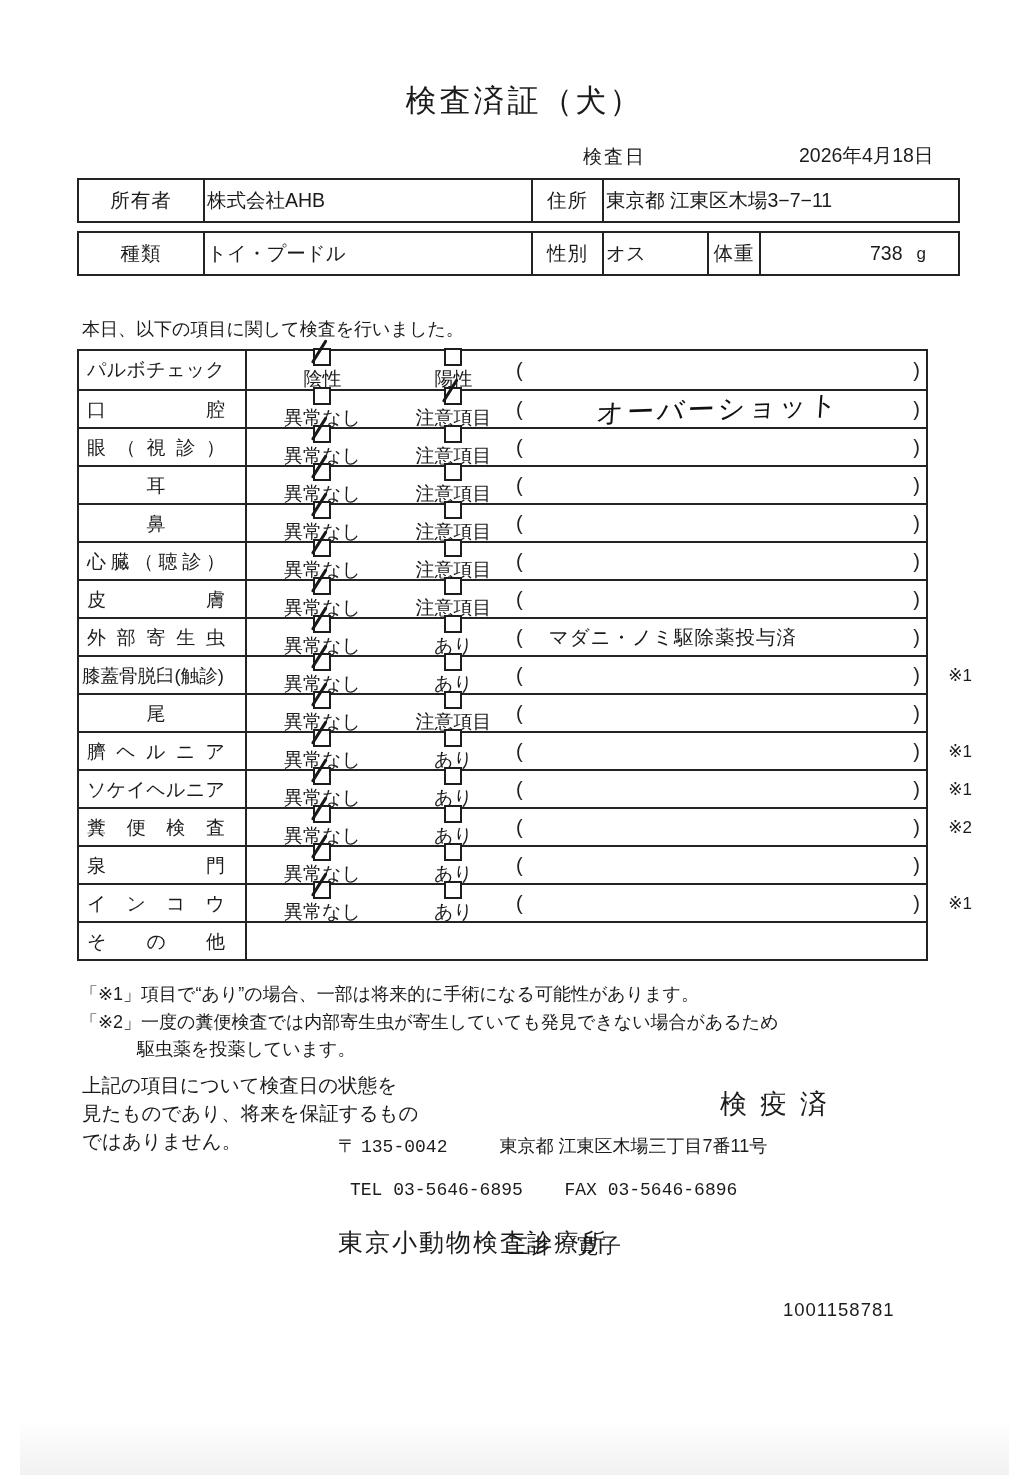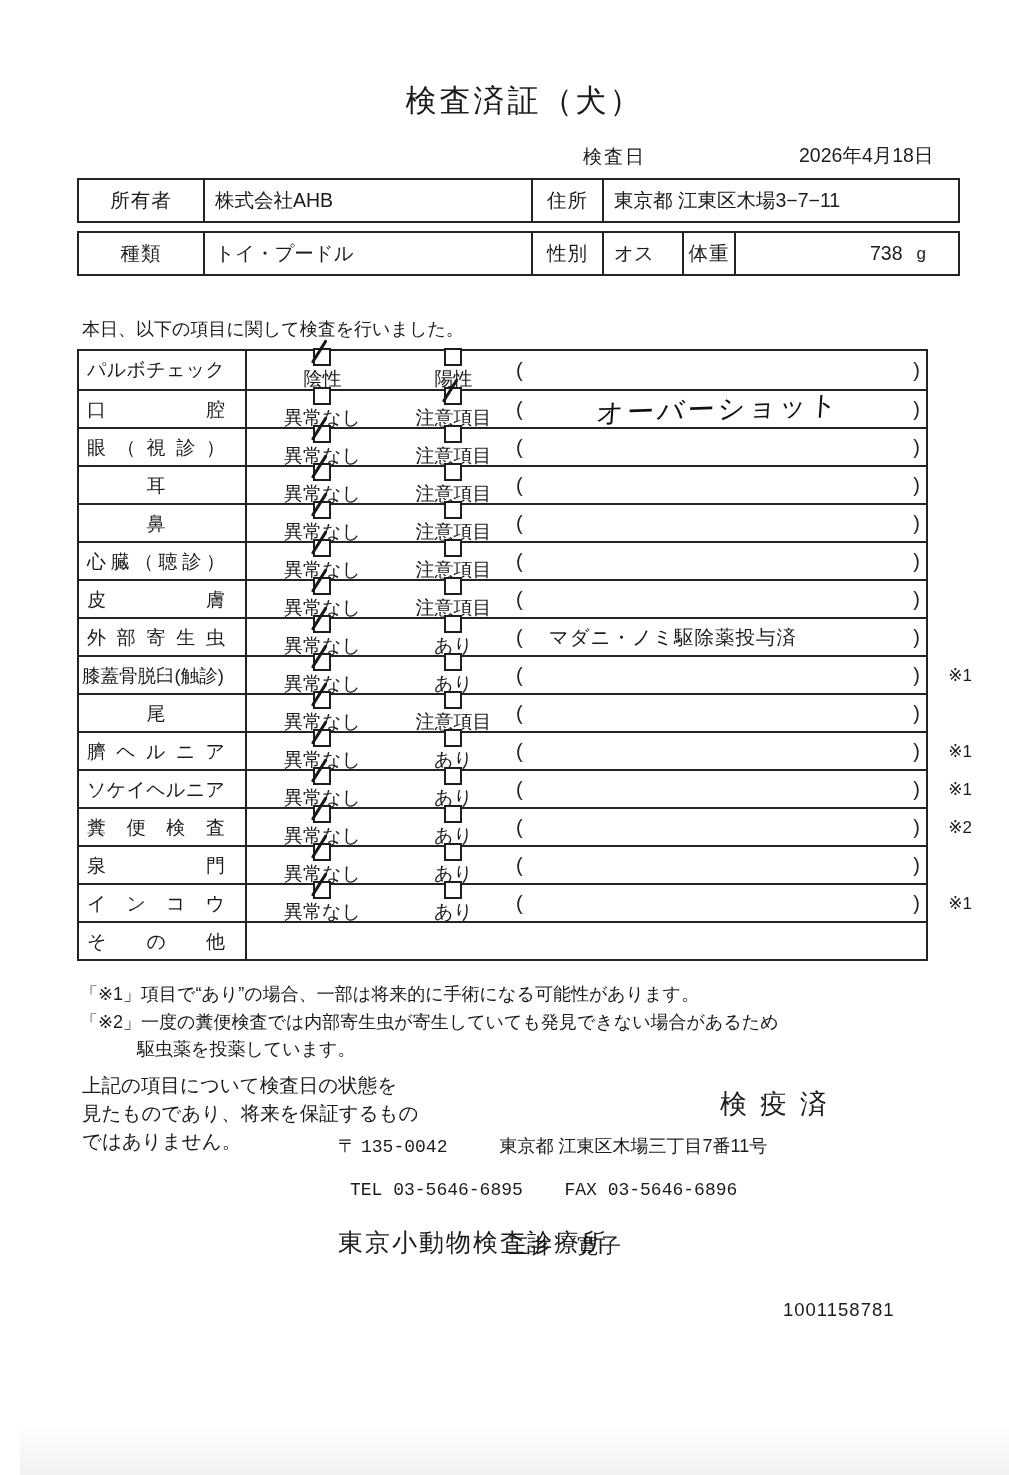--- a/index.html
+++ b/index.html
@@ -19,25 +19,25 @@
   .insp-label { top:144px; left:563px; font-size:19px; letter-spacing:2px; }
   .insp-date  { top:142px; left:779px; font-size:19.5px; }
 
   
   .tbl { border:2px solid #232323; box-sizing:border-box; background:#fff; }
   .trow { display:flex; align-items:center; height:41px; box-sizing:border-box; }
   .trow + .trow { border-top:2px solid #232323; }
   .tcell { box-sizing:border-box; height:100%; display:flex; align-items:center; font-size:19.5px; }
   .tcell + .tcell { border-left:2px solid #232323; }
   .lblcell { justify-content:center; letter-spacing:1px; }
-  .valcell { padding-left:10px; }
+  .valcell { padding-left:2px; }
   .w-lbl  { width:124px; flex:none; }
   .w-val1 { width:328px; flex:none; }
   .w-lbl2 { width:71px;  flex:none; }
-  .w-sex  { width:80px;  flex:none; }
+  .w-sex  { width:105px;  flex:none; }
   .w-wlbl { width:52px;  flex:none; }
   .grow { flex:1; }
   .weight-cell { justify-content:flex-end; padding-right:32px; }
   .weight-unit { font-size:17px; margin-left:14px; }
   .no-val { letter-spacing:1px; }
 
   #owner-table { top:178px; left:57px; width:883px; }
   #pet-table   { top:231px; left:57px; width:883px; }
 
   .intro-line { top:317px; left:62px; font-size:18px; }

